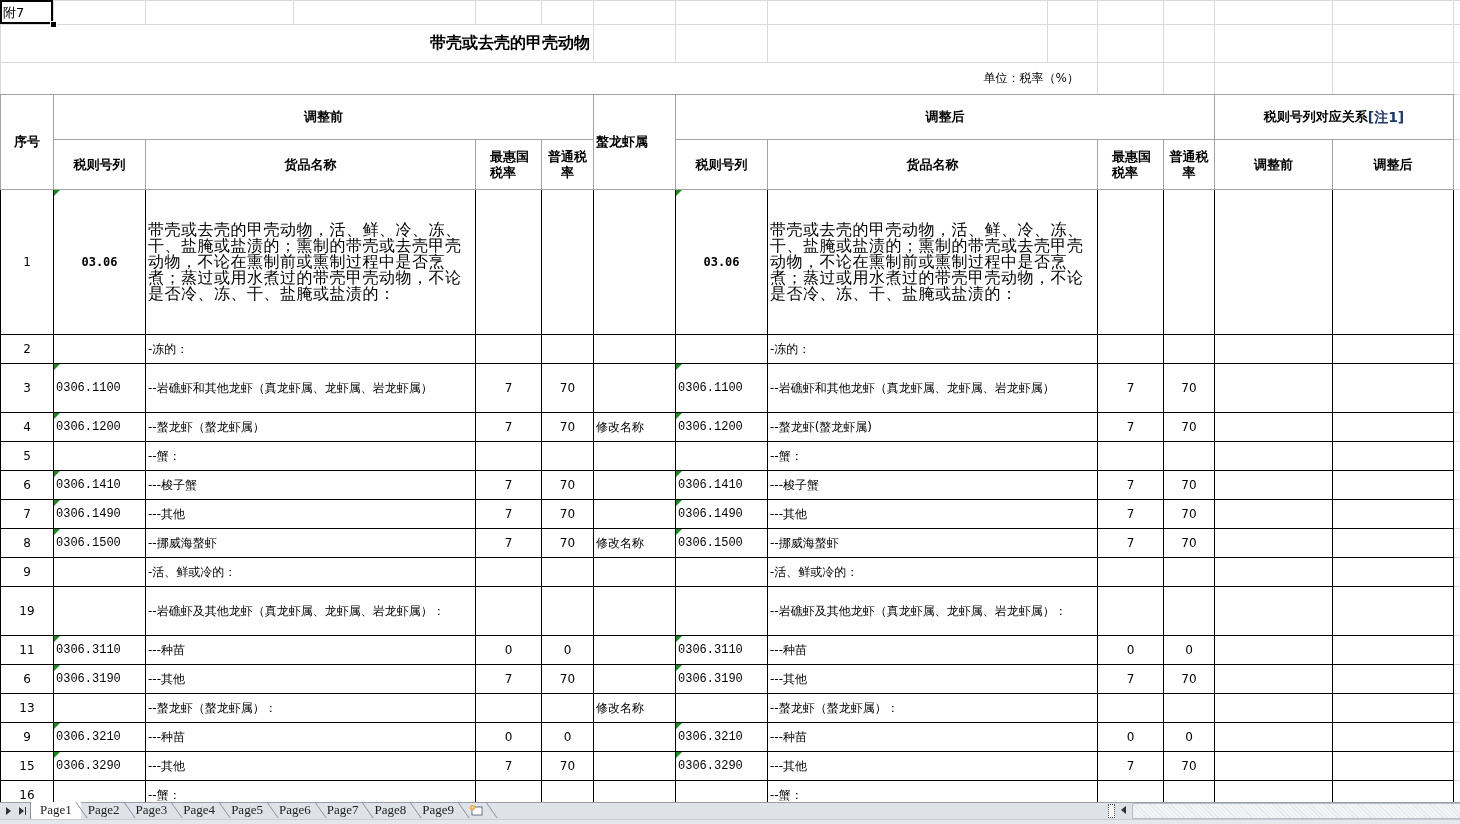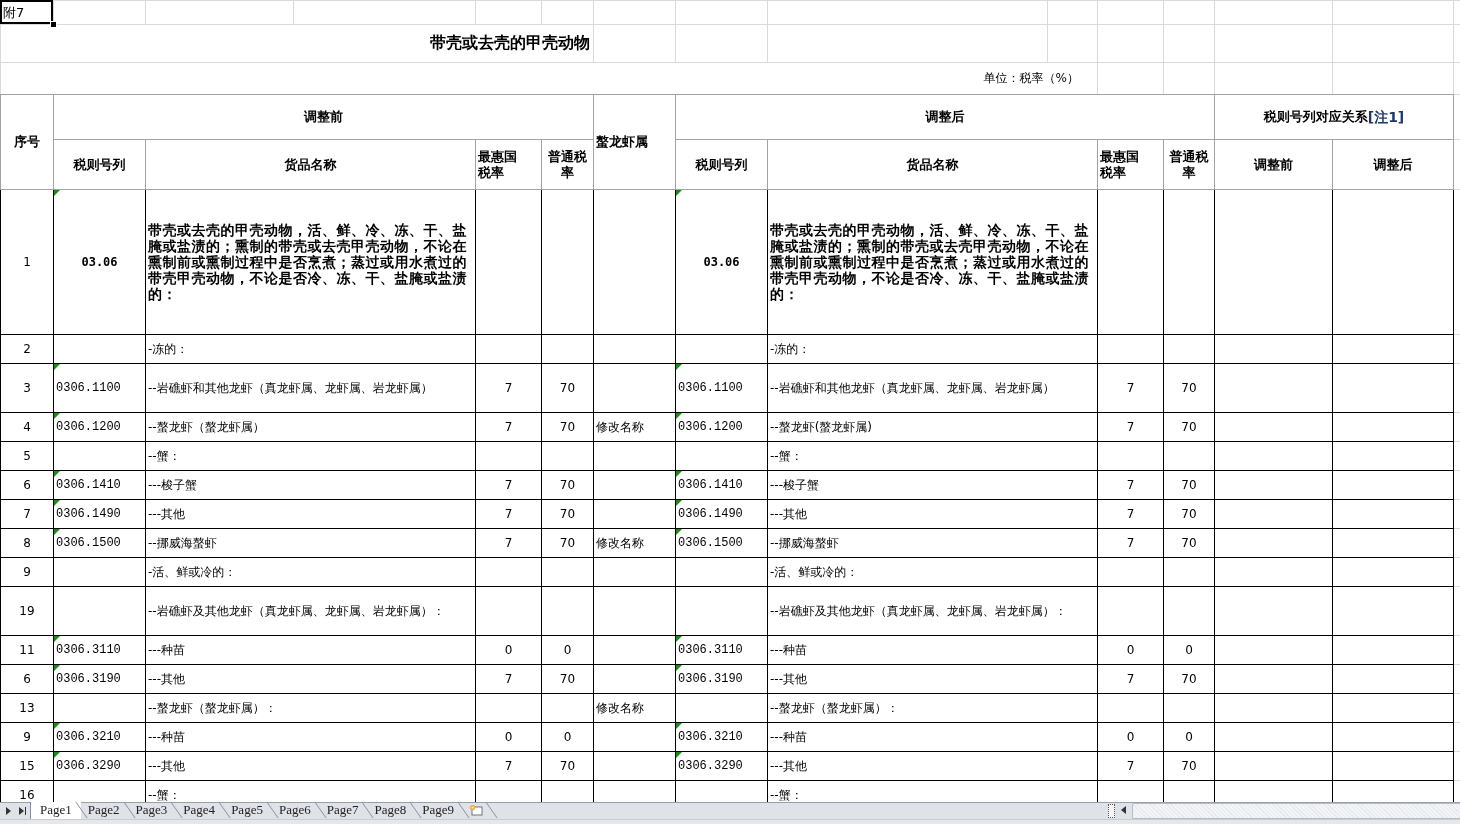--- a/index.html
+++ b/index.html
@@ -21,28 +21,28 @@
   .title-cell { text-align:right; padding-right:3px !important; font-size:16px; font-weight:bold; vertical-align:middle; }
   .unit-cell { text-align:right; padding-right:18px !important; font-size:12px; vertical-align:middle; }
 
   
   .main { position:absolute; left:0; top:94px; border-collapse:collapse; table-layout:fixed; width:1473px; }
   .main td { border:1px solid #000; padding:0 2px; vertical-align:middle; overflow:hidden; white-space:nowrap; font-size:12px; }
   .main td.ext { border:1px solid #dadada; border-left:1px solid #000; }
   .main th { border:1px solid #a3a3a3; font-weight:bold; font-size:13px; padding:0 2px; vertical-align:middle; }
   .hc { text-align:center; }
   .hl { text-align:left; }
-  .wrap3 { display:inline-block; max-width:42px; white-space:normal; line-height:16px; text-align:left; }
+  .wrap3 { display:inline-block; max-width:42px; white-space:normal; line-height:16px; text-align:left;margin-left:12px; }
   .wrap3c { display:inline-block; max-width:42px; white-space:normal; line-height:16px; text-align:center; }
   .note-sup { font-size:14px; color:#203864; font-weight:bold; vertical-align:middle; }
   .c { text-align:center; }
   .code { font-family:"Liberation Mono", monospace; font-size:12px; text-align:left; position:relative; }
   .code.b { font-family:"DejaVu Sans Mono", monospace; font-weight:bold; text-align:center; font-size:12px; }
   .name { white-space:normal !important; line-height:16px; }
-  .name.b { font-weight:bold; font-size:14px; letter-spacing:0.5px; }
+  .name.b { font-weight:normal; font-size:16px; letter-spacing:0.5px; }
   .mk::before { content:""; position:absolute; left:0; top:0; border-top:6px solid #1b8a1b; border-right:6px solid transparent; }
   .num { text-align:center; font-size:12px; }
 
   
   #tabbar { position:absolute; left:0; top:802px; width:1460px; height:17px; background:#dfe2e7; border-top:1px solid #9aa0a8; box-sizing:border-box; }
   .nav { position:absolute; top:2px; width:12px; height:12px; }
   .nav-next { left:3px; }
   .nav-last { left:16px; }
   .tri { position:absolute; top:2px; left:3px; border-top:4px solid transparent; border-bottom:4px solid transparent; border-left:5px solid #333; }
   .bar { position:absolute; top:2px; left:9px; width:1px; height:8px; background:#333; }

